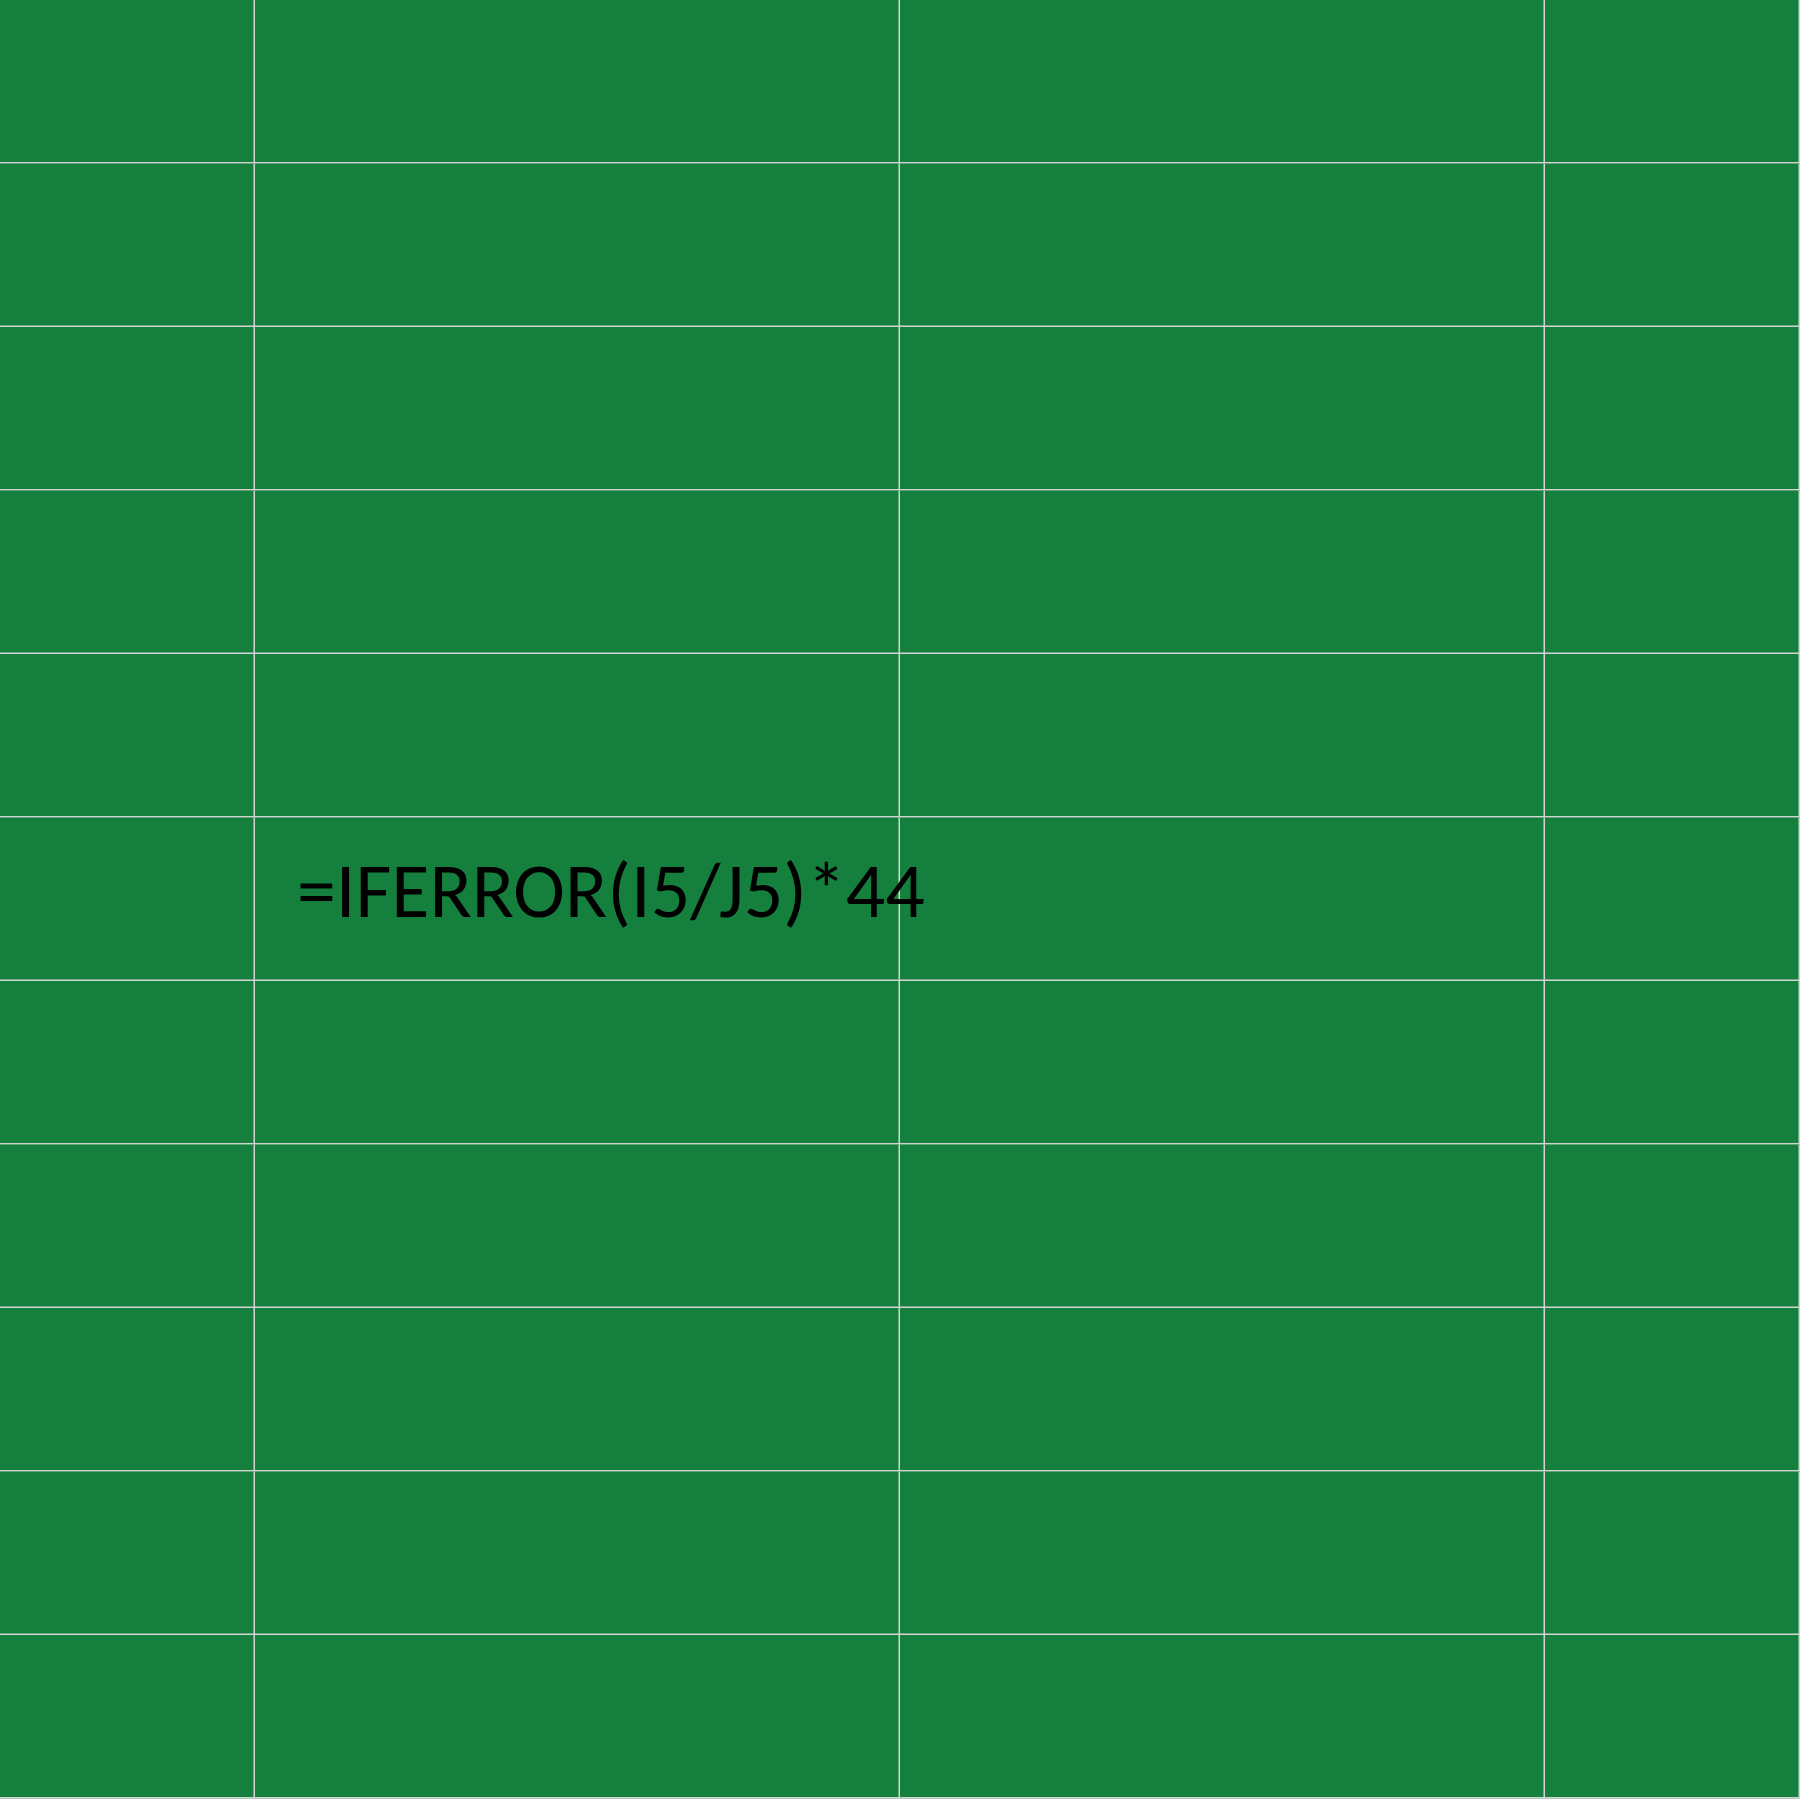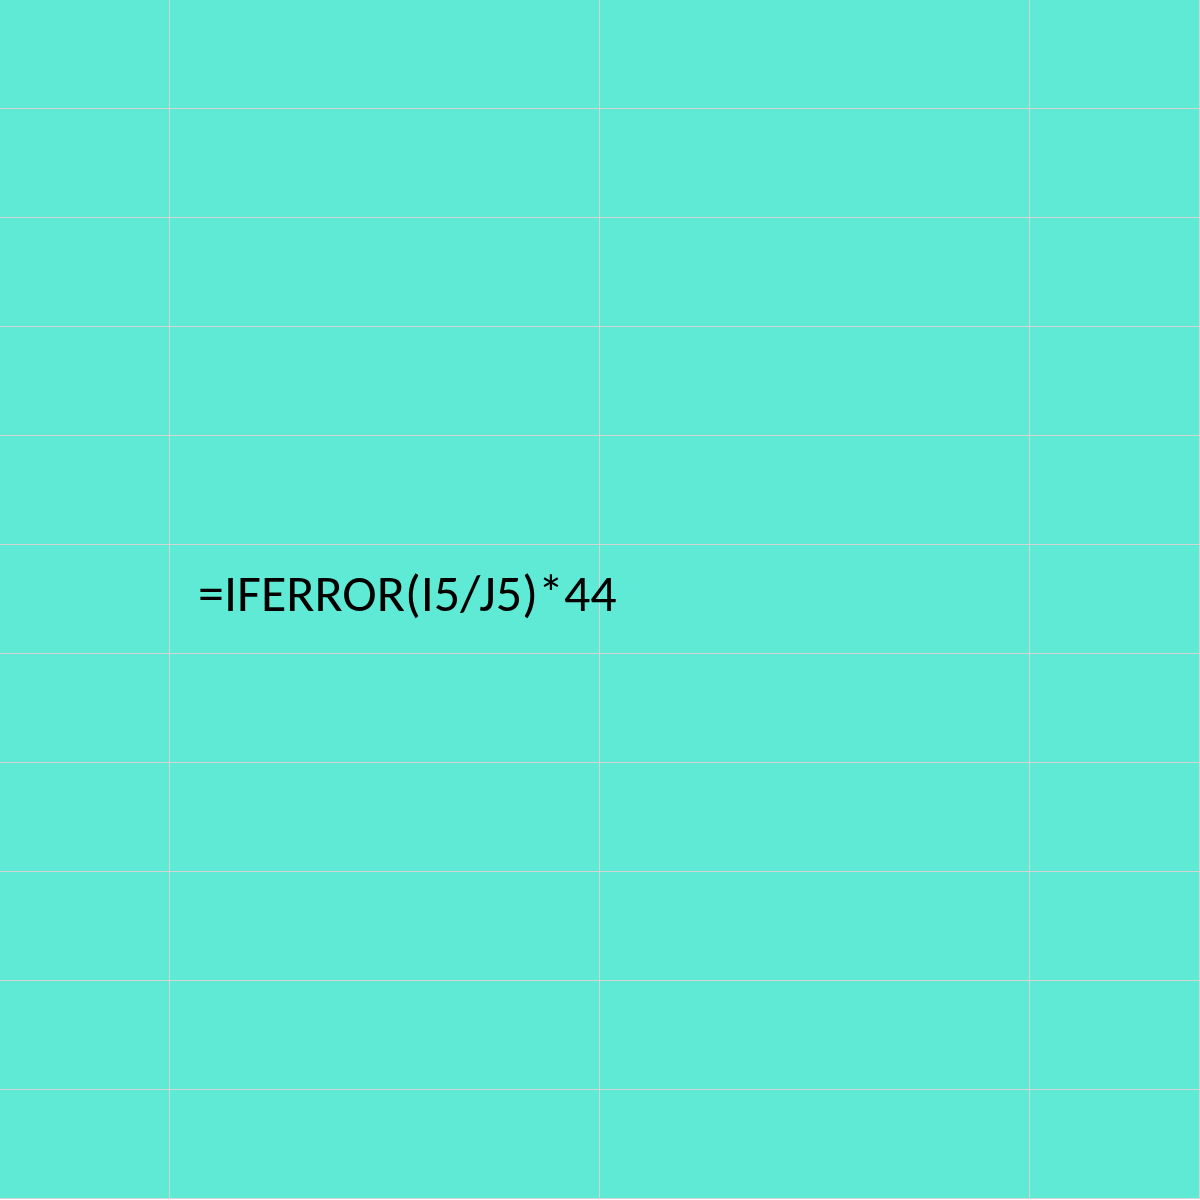--- a/index.html
+++ b/index.html
@@ -21,21 +21,21 @@
       width: 1200px;
       height: 1200px;
     }
     .cell {
       border-right: 1px solid #d4d4d4;
       border-bottom: 1px solid #d4d4d4;
       padding: 4px 8px;
       display: flex;
       align-items: center;
       justify-content: flex-start;
-      background: #5eead4;
+      background: #15803d;
       cursor: cell;
     }
     .formula-cell {
       font-size: 52px;
       font-weight: 400;
       color: #000000;
       white-space: nowrap;
       overflow: visible;
       padding-left: 28px;
       z-index: 10;

